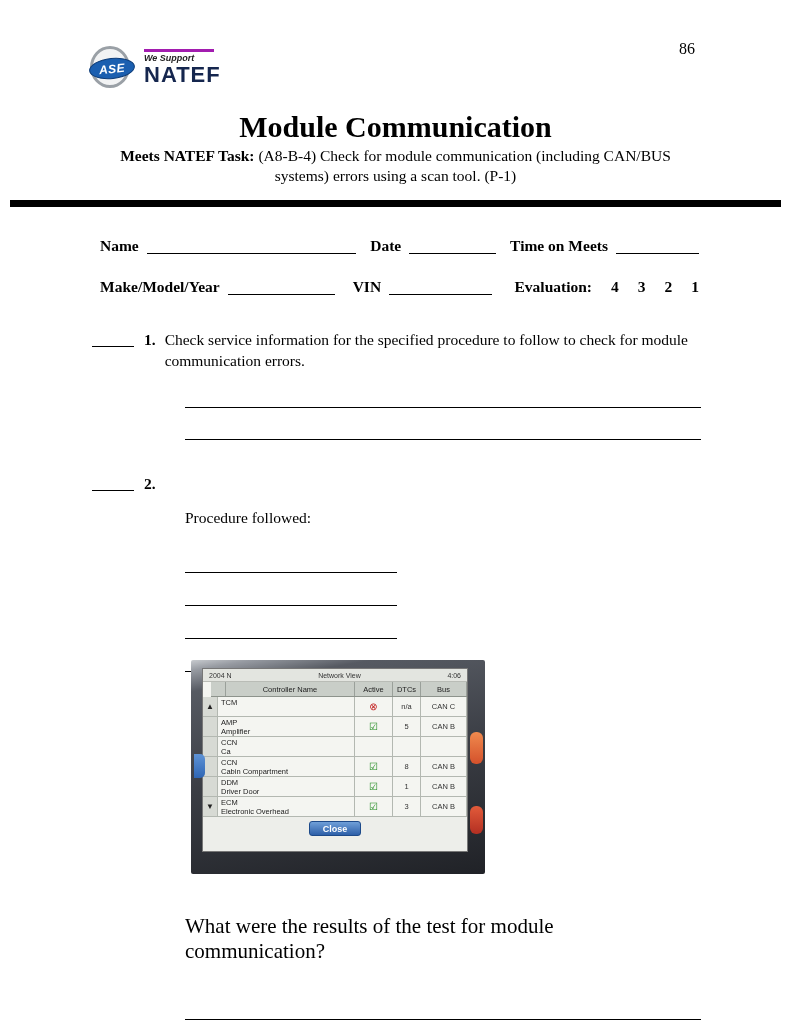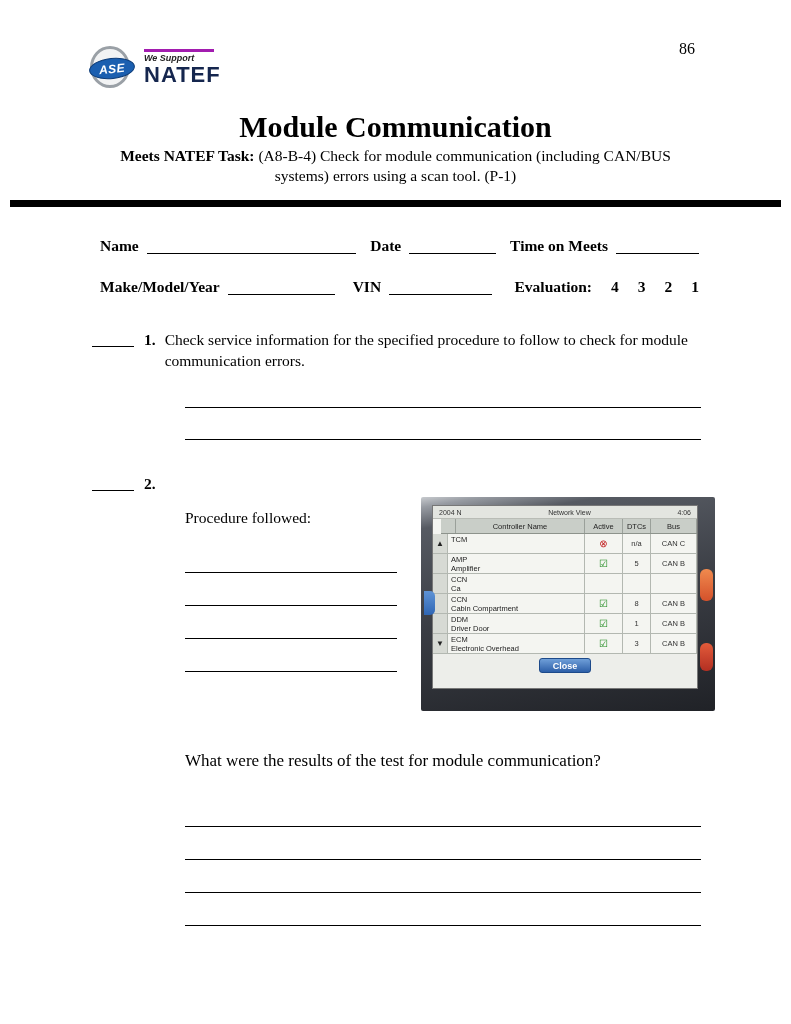--- a/index.html
+++ b/index.html
@@ -45,21 +45,21 @@
   .eval-num { margin-left:19px; }
 
   
   .item { display:flex; align-items:flex-start; margin:34px 95px 0 92px; font-size:15.5px; line-height:1.35; }
   .item-blank { width:42px; height:17px; border-bottom:1.5px solid #000; flex:none; margin-right:10px; }
   .item-num { font-weight:bold; margin-right:9px; flex:none; }
   .ans { margin-left:185px; width:516px; height:32px; border-bottom:1px solid #000; }
   .ans-first { height:36px; }
 
   
-  .proc-area { display:flex; margin:14px 0 0 185px; }
+  .proc-area { display:flex; margin:14px 0 0 185px;flex-direction:column; }
   .proc-left { width:230px; font-size:15.5px; }
   .proc-line { width:212px; height:33px; border-bottom:1px solid #000; }
   .proc-line-first { height:46px; }
 
   
   .photo { position:relative; flex:none; width:294px; height:214px; margin:-12px 0 0 6px;
            background:linear-gradient(170deg,#c8cbcf 0%,#979ba2 4%,#565a62 12%,#3a3d44 50%,#202227 100%);
            border-radius:2px; font-family:"Liberation Sans", sans-serif; }
   .screen { position:absolute; left:11px; right:17px; top:8px; bottom:22px;
             background:#edeeea; border:1px solid #777; overflow:hidden; }
@@ -86,21 +86,21 @@
   .close-btn { width:52px; height:15px; margin:4px auto 0;
                background:linear-gradient(#6f9fd8,#2d5fa8); border:1px solid #1d4a8a; border-radius:3px;
                color:#fff; font-size:9px; font-weight:bold; display:flex; align-items:center; justify-content:center; }
   .hw-btn { position:absolute; width:13px; border-radius:6px; }
   .hw-btn1 { right:2px; top:72px; height:32px; background:linear-gradient(#f08a4e,#d4512b); }
   .hw-btn2 { right:2px; top:146px; height:28px; background:linear-gradient(#e25b3a,#b32f22); }
   .blue-tab { position:absolute; left:3px; top:94px; width:11px; height:24px;
               background:linear-gradient(#5e93d6,#2f66b4); border-radius:0 5px 5px 0; }
 
   
-  .results-q { margin:40px 95px 16px 185px; font-size:17px; }
+  .results-q { margin:40px 95px 16px 185px; font-size:21px; }
   .r-ans { margin-left:185px; width:516px; height:33px; border-bottom:1px solid #000; }
   .r-ans-first { height:40px; }
 </style>
 </head>
 <body>
 
 <div class="page">
 
   <div class="page-number">86</div>
 

